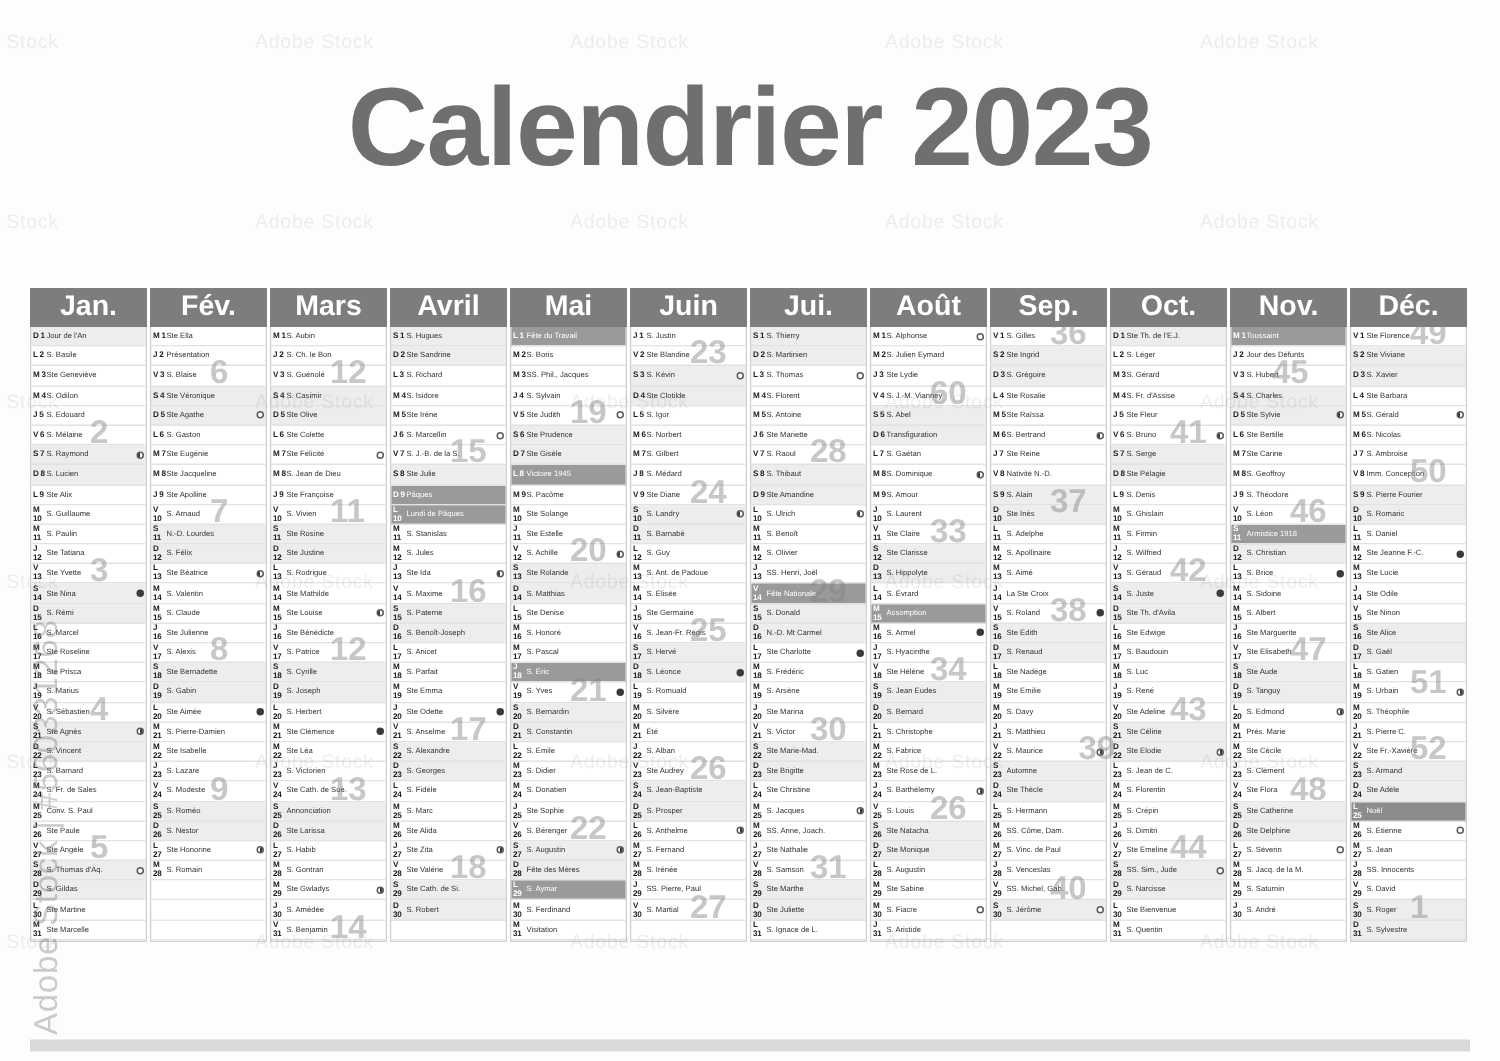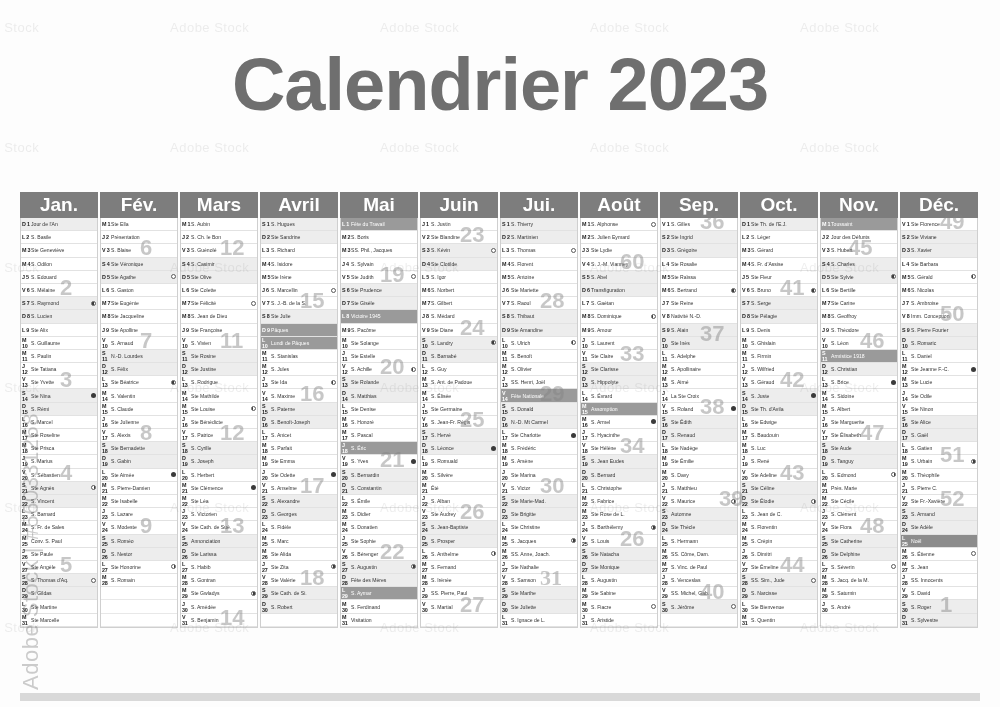--- a/index.html
+++ b/index.html
@@ -1775,21 +1775,21 @@
     <div class="wk" style="left: 380px; top: 446.6px;">21</div>
     <div class="wk" style="left: 380px; top: 539px;">22</div>
     <div class="wk" style="left: 460px; top: 222.2px;">23</div>
     <div class="wk" style="left: 460px; top: 314.6px;">24</div>
     <div class="wk" style="left: 460px; top: 407px;">25</div>
     <div class="wk" style="left: 460px; top: 499.4px;">26</div>
     <div class="wk" style="left: 460px; top: 591.8px;">27</div>
     <div class="wk" style="left: 540px; top: 288.2px;">28</div>
     <div class="wk" style="left: 540px; top: 380.6px;">29</div>
     <div class="wk" style="left: 540px; top: 473px;">30</div>
-    <div class="wk" style="left: 540px; top: 565.4px; font-family: Liberation Serif, serif;">31</div>
+    <div class="wk" style="left: 540px; top: 565.4px;">31</div>
     <div class="wk" style="left: 620px; top: 248.6px;">60</div>
     <div class="wk" style="left: 620px; top: 341px;">33</div>
     <div class="wk" style="left: 620px; top: 433.4px;">34</div>
     <div class="wk" style="left: 620px; top: 525.8px;">26</div>
     <div class="wk" style="left: 700px; top: 209px;">36</div>
     <div class="wk" style="left: 700px; top: 301.4px; margin-top: 20px;">37</div>
     <div class="wk" style="left: 700px; top: 393.8px;">38</div>
     <div class="wk" style="left: 700px; top: 486.2px; margin-left: 19px;">39</div>
     <div class="wk" style="left: 700px; top: 578.6px;">40</div>
     <div class="wk" style="left: 780px; top: 275px;">41</div>

